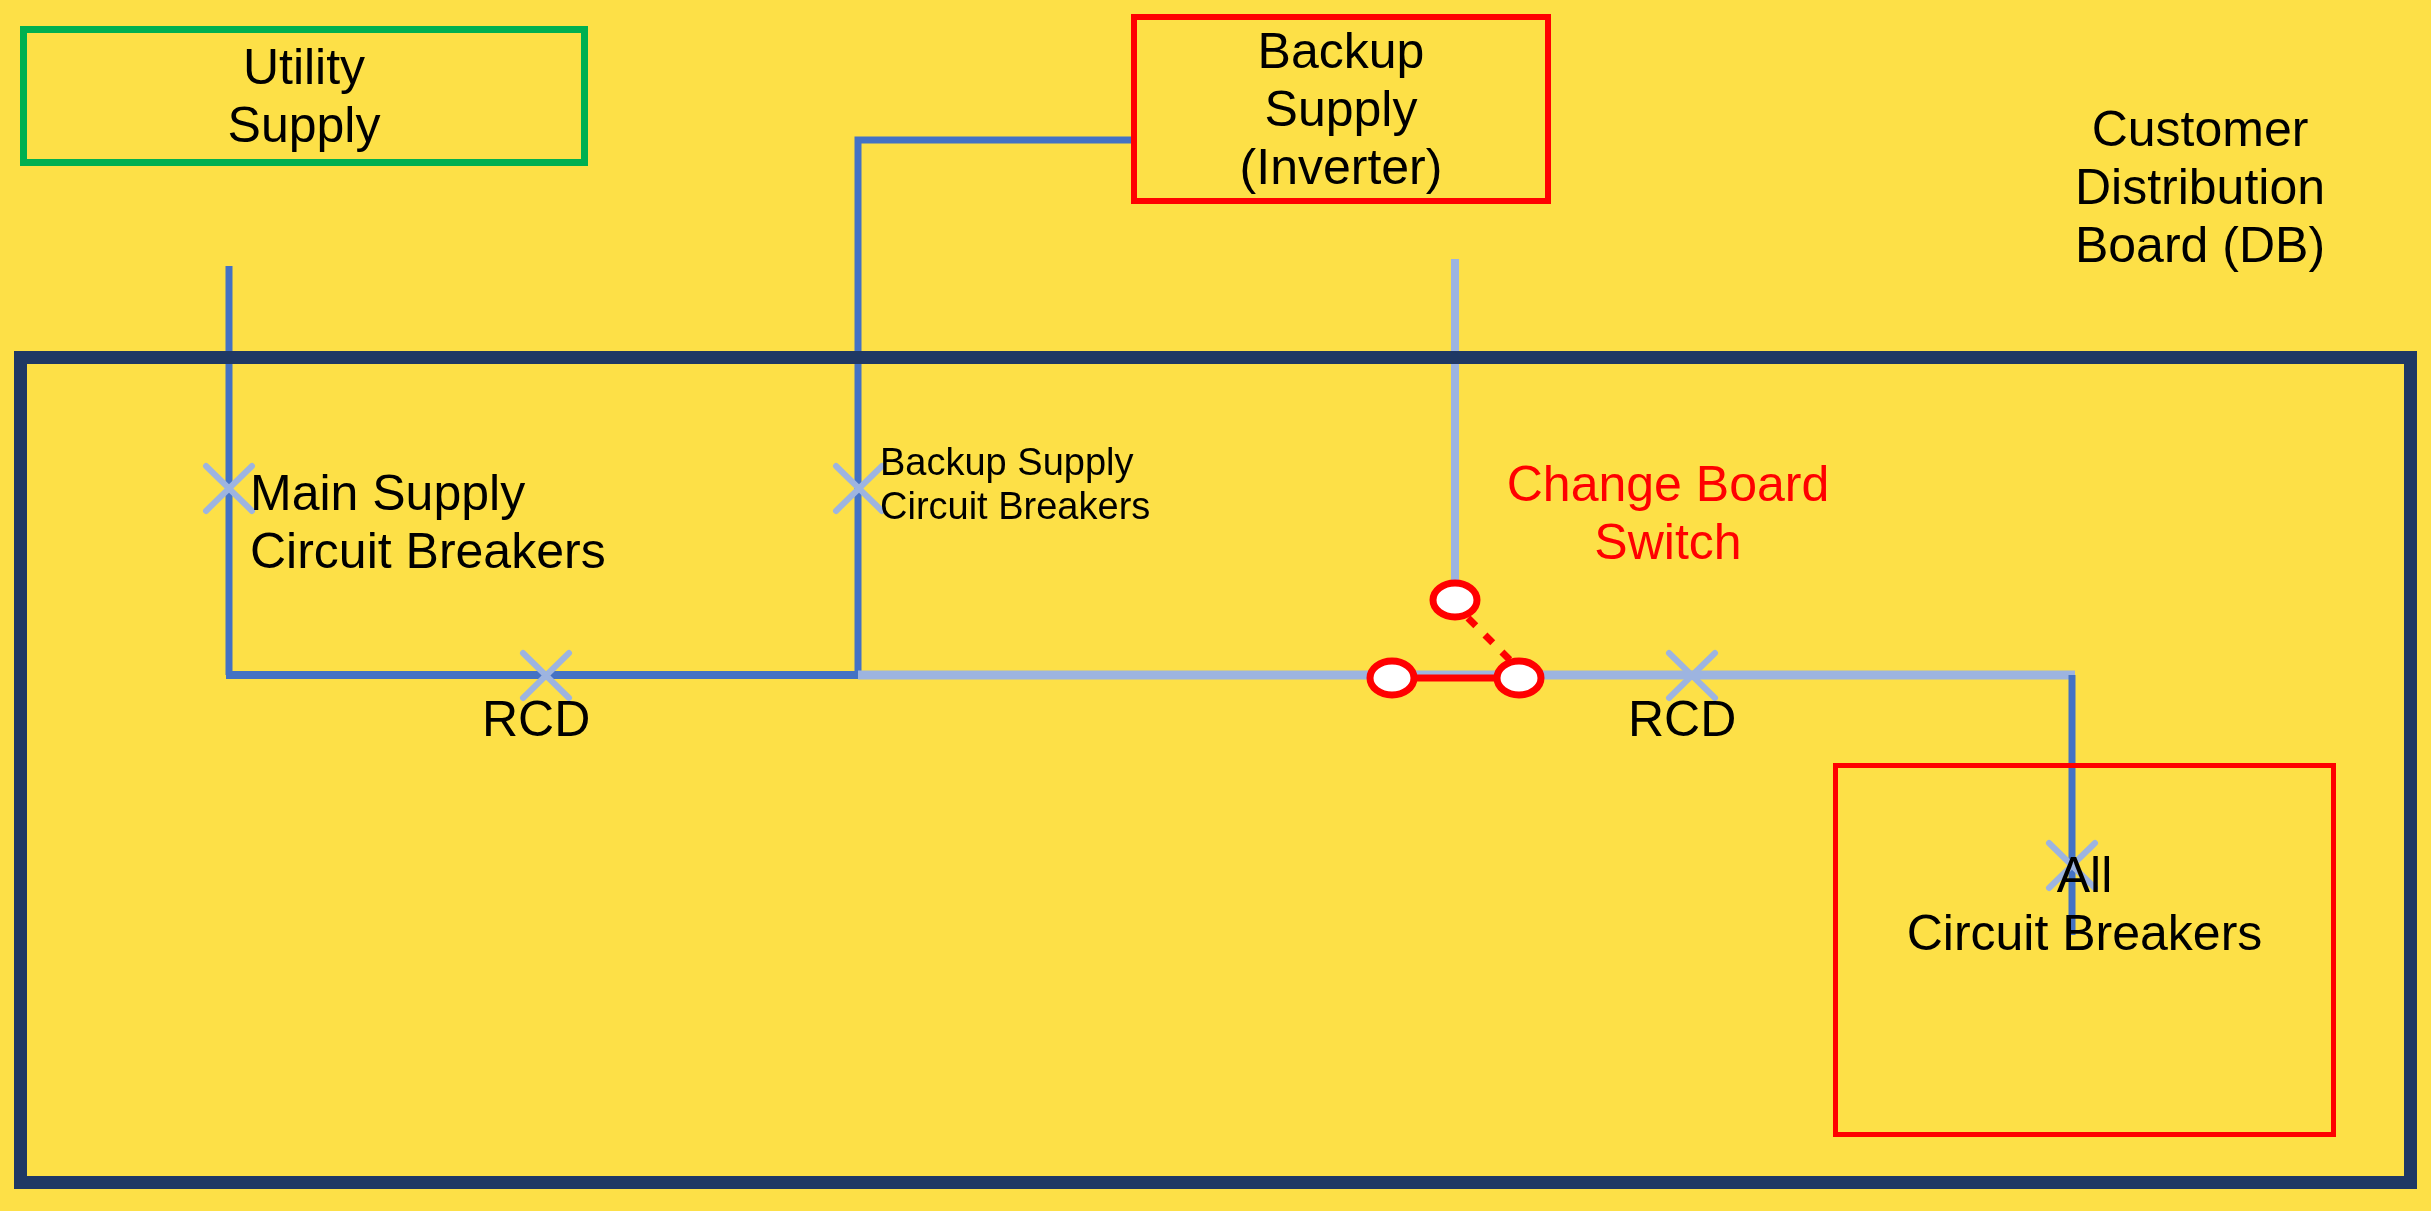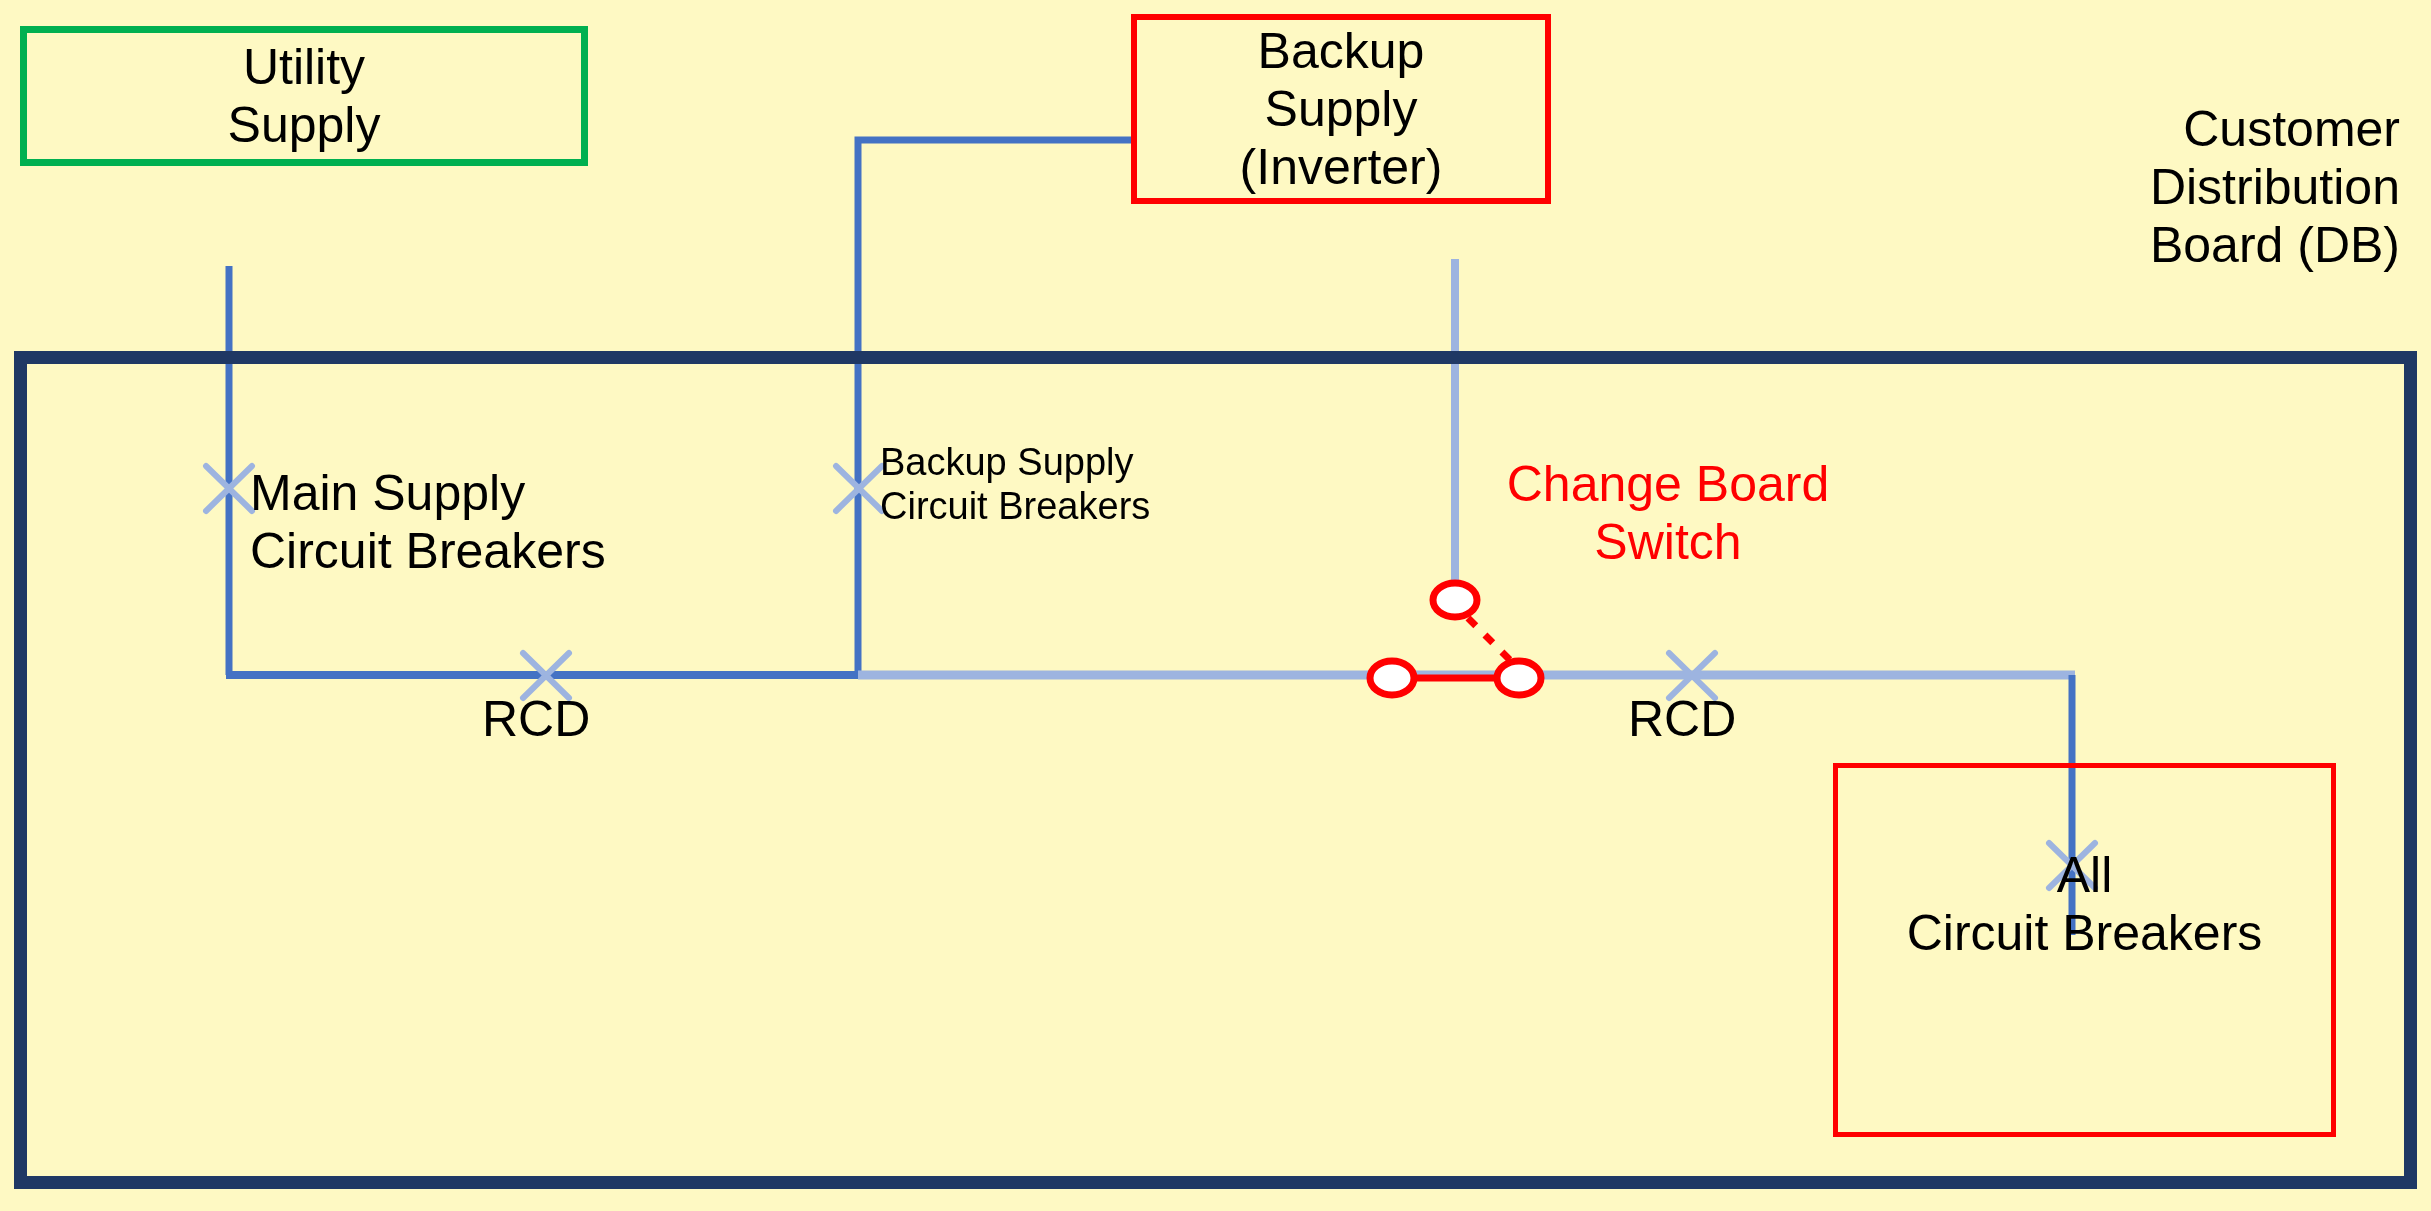--- a/index.html
+++ b/index.html
@@ -7,21 +7,21 @@
     padding: 0;
     background: #ffffff;
   }
   body {
     font-family: "Liberation Sans", sans-serif;
   }
   #canvas {
     position: relative;
     width: 2431px;
     height: 1211px;
-    background: #fef9c3;
+    background: #fde047;
     overflow: hidden;
   }
   svg.layer {
     position: absolute;
     left: 0;
     top: 0;
     width: 2431px;
     height: 1211px;
     pointer-events: none;
   }
@@ -78,21 +78,21 @@
   }
   #all-breakers-box .box-text {
     font-size: 50px;
     margin-top: 78px;
   }
 
   
   #db-title-label {
     left: 2000px; top: 100px;
     width: 400px;
-    text-align: right;
+    text-align: center;
     font-size: 50px;
   }
   #main-supply-label {
     left: 250px; top: 440px;
     font-size: 50px;
     margin-top: 24px;
   }
   #backup-supply-cb-label {
     left: 880px; top: 440px;
     font-size: 38px;

